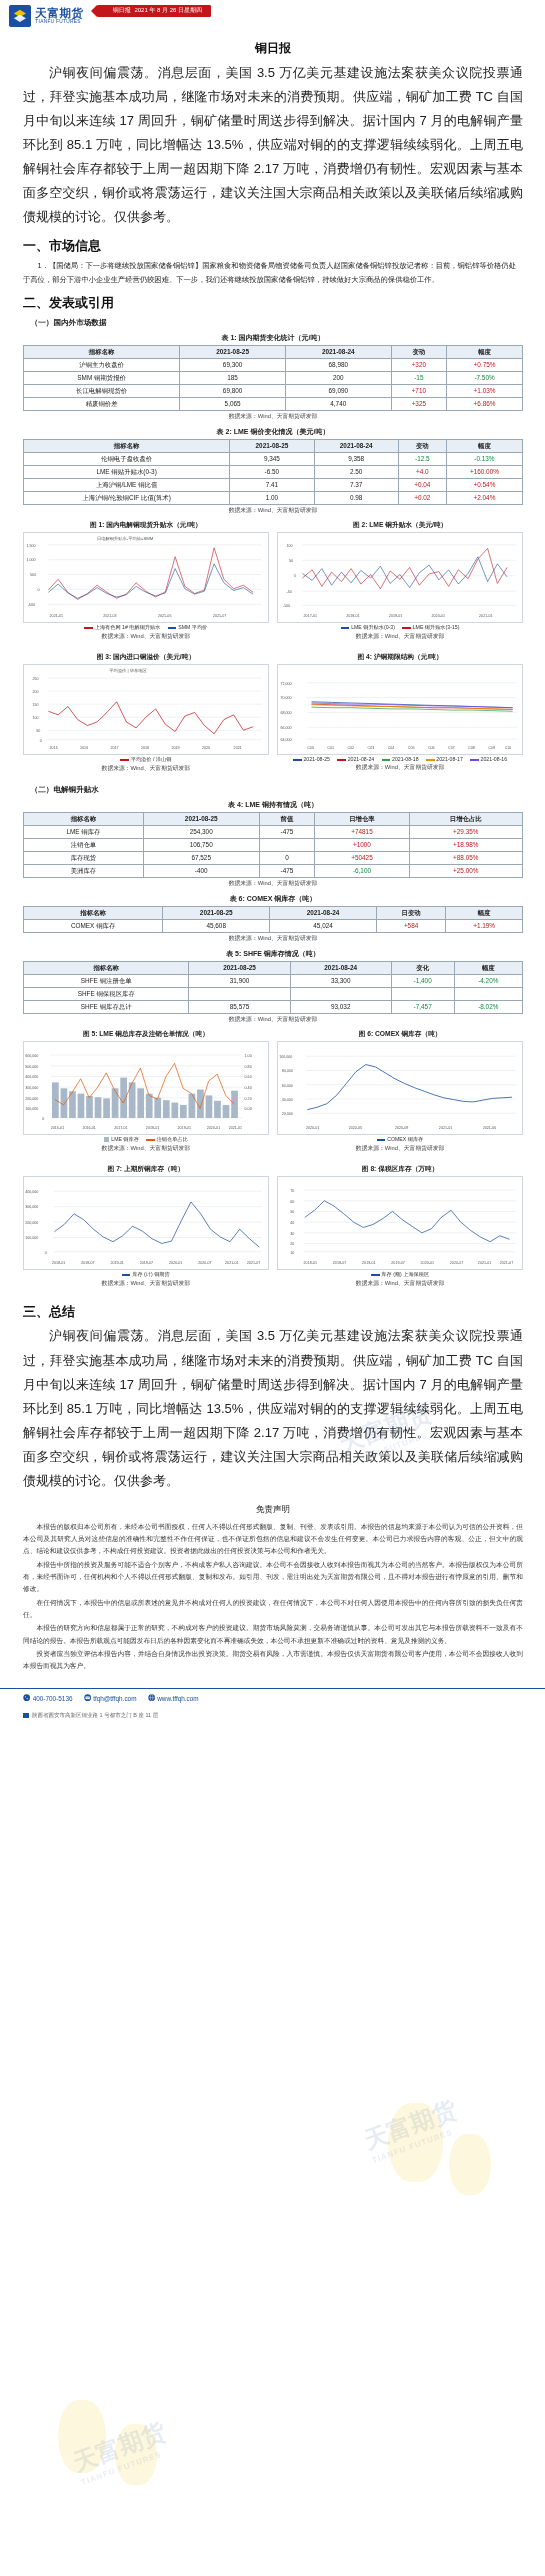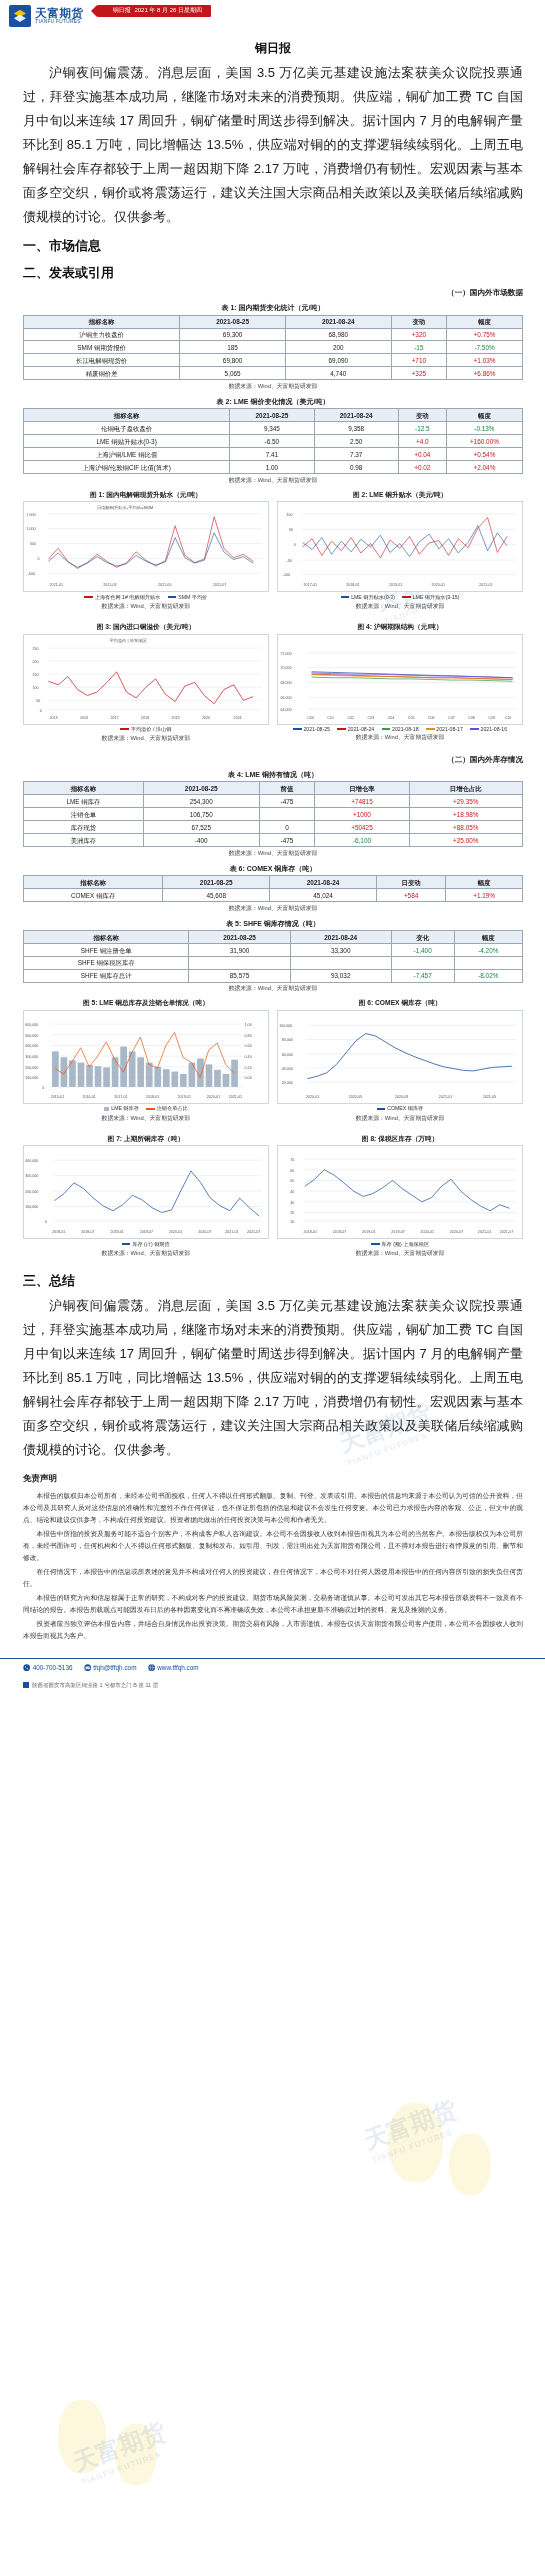--- a/index.html
+++ b/index.html
@@ -50,21 +50,21 @@
     text-align:center; font-size: 8.5px; margin: 2.4px 0 4.8px; font-weight: bold; color:#111;
   }
   .content { padding: 0 23px; }
   p.para {
     text-indent: 2em; line-height: 1.85; margin: 0 0 2.4px; font-size: 13px; text-align: justify;
   }
   h3.heading {
     font-size: 13px; font-weight: bold; margin: 8.5px 0 3.6px; color:#111;
   }
   h4.subheading {
-    font-size: 7.6px; font-weight: bold; margin: 6px 0 3.6px; text-indent: 1em; text-align: right;
+    font-size: 7.6px; font-weight: bold; margin: 6px 0 3.6px; text-indent: 1em;
   }
   .list-item { text-indent: 2em; line-height:1.85; margin:0 0 2.4px; }
 
   
   .tbl-caption { text-align:center; font-size: 7px; font-weight:bold; margin: 4.8px 0 1.8px; }
   table.dt {
     width: 100%; border-collapse: collapse; font-size: 6.4px;
   }
   table.dt th, table.dt td {
     border: 0.6px solid #9aa7b5; padding: 1.2px 2.4px; text-align:center; line-height:1.5;
@@ -86,21 +86,21 @@
   .chart-legend {
     text-align:center; font-size:5.2px; color:#333; padding-top:1.2px;
   }
   .lg-item { display:inline-block; margin: 0 3px; }
   .lg-swatch { display:inline-block; width:8.5px; height:1.8px; vertical-align:middle; margin-right:1.8px; }
   .lg-box { display:inline-block; width:5.5px; height:4.8px; vertical-align:middle; margin-right:1.8px; }
   svg.plot { display:block; width:100%; height:100%; }
   .axis-txt { font-size: 6px; fill:#555; font-family:"Liberation Sans", sans-serif; }
 
   
-  .disc-title { text-align:left; font-size:8.5px; font-weight:bold; margin: 11px 0 4.8px; }
+  .disc-title { text-align:center; font-size:8.5px; font-weight:normal; margin: 11px 0 4.8px; }
   .disc p { text-indent:2em; font-size:6.7px; line-height:1.8; margin:0 0 1.8px; text-align:justify; color:#333; }
 
   
   .footer {
     margin-top: 15.8px; border-top: 1.2px solid #1b4fa0; padding: 4.8px 23px 9.7px;
     display:flex; align-items:center; gap: 11px; font-size: 6.4px; color:#1b4fa0;
   }
   .footer .fitem { display:flex; align-items:center; gap:2.4px; }
   .footer-note { font-size:5.5px; color:#666; padding: 0 23px 12px; display:flex; align-items:center; gap:3.6px;}
   .sq { width:5.5px; height:5.5px; background:#1b4fa0; display:inline-block; }
@@ -161,20 +161,21 @@
     </div>
   </div>
 
   <h1 class="doc-title">铜日报</h1>
 
   <div class="content">
 
     <p class="para">沪铜夜间偏震荡。消息层面，美国 3.5 万亿美元基建设施法案获美众议院投票通过，拜登实施基本成功局，继隆市场对未来的消费预期。供应端，铜矿加工费 TC 自国月中旬以来连续 17 周回升，铜矿储量时周送步得到解决。据计国内 7 月的电解铜产量环比到 85.1 万吨，同比增幅达 13.5%，供应端对铜的的支撑逻辑续续弱化。上周五电解铜社会库存都较于上周一超因期下降 2.17 万吨，消费增仍有韧性。宏观因素与基本面多空交织，铜价或将震荡运行，建议关注国大宗商品相关政策以及美联储后续缩减购债规模的讨论。仅供参考。</p>
 
     <h3 class="heading">一、市场信息</h3>
+    <p class="list-item">1．【国储局：下一步将继续投放国家储备铜铝锌】国家粮食和物资储备局物资储备司负责人赵国家储备铜铝锌投放记者称：目前，铜铝锌等价格仍处于高位，部分下游中小企业生产经营仍较困难。下一步，我们还将继续投放国家储备铜铝锌，持续做好大宗商品的保供稳价工作。</p>
 
     <h3 class="heading">二、发表或引用</h3>
     <h4 class="subheading">（一）国内外市场数据</h4>
 
     <div class="tbl-caption">表 1: 国内期货变化统计（元/吨）</div>
     <table class="dt">
       <thead>
         <tr>
           <th>指标名称</th>
           <th>2021-08-25</th>
@@ -404,21 +405,21 @@
           <span class="lg-item"><span class="lg-swatch" style="background:#1b4fa0"></span><span>2021-08-25</span></span>
           <span class="lg-item"><span class="lg-swatch" style="background:#c3161c"></span><span>2021-08-24</span></span>
           <span class="lg-item"><span class="lg-swatch" style="background:#2f9e44"></span><span>2021-08-18</span></span>
           <span class="lg-item"><span class="lg-swatch" style="background:#f08c00"></span><span>2021-08-17</span></span>
           <span class="lg-item"><span class="lg-swatch" style="background:#7048e8"></span><span>2021-08-16</span></span>
         </div>
         <div class="src">数据来源：Wind、天富期货研发部</div>
       </div>
     </div>
 
-    <h4 class="subheading">（二）国内外库存情况</h4>
+    <h4 class="subheading">（二）电解铜升贴水</h4>
 
     <div class="tbl-caption">表 4: LME 铜持有情况（吨）</div>
     <table class="dt">
       <thead>
         <tr>
           <th>指标名称</th>
           <th>2021-08-25</th>
           <th>前值</th>
           <th>日增仓率</th>
           <th>日增仓占比</th>

